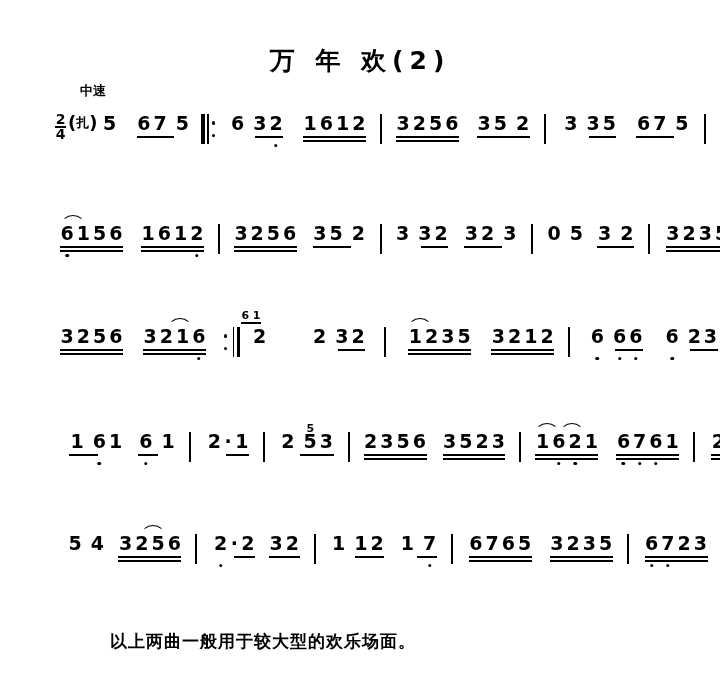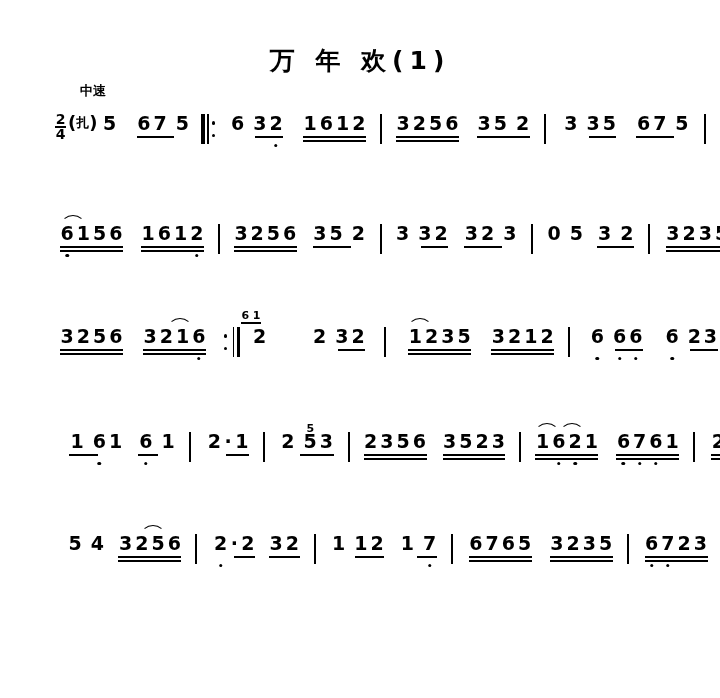--- a/index.html
+++ b/index.html
@@ -206,21 +206,21 @@
     height: 1.5px;
     background: #000;
     width: 100%;
   }
 </style>
 </head>
 <body>
 
 <div class="page">
 
-  <div class="title">万 年 欢(1)</div>
+  <div class="title">万 年 欢(2)</div>
   <div class="tempo">中速</div>
 
   <div class="system sys0">
 
     <div class="timesig">
       <span class="num">2</span>
       <span style="display:block;width:11px;height:1.5px;background:#000;"></span>
       <span class="den">4</span>
     </div>
 
@@ -614,14 +614,15 @@
       <span class="note">6<i class="lo"></i></span>
       <span class="note">7<i class="lo"></i></span>
       <span class="note">2</span>
       <span class="note">3</span>
       <span class="beam1"></span>
       <span class="beam2"></span>
     </div>
 
   </div>
 
+  <div class="footnote">以上两曲一般用于较大型的欢乐场面。</div>
 
 </div>
 
 </body></html>

